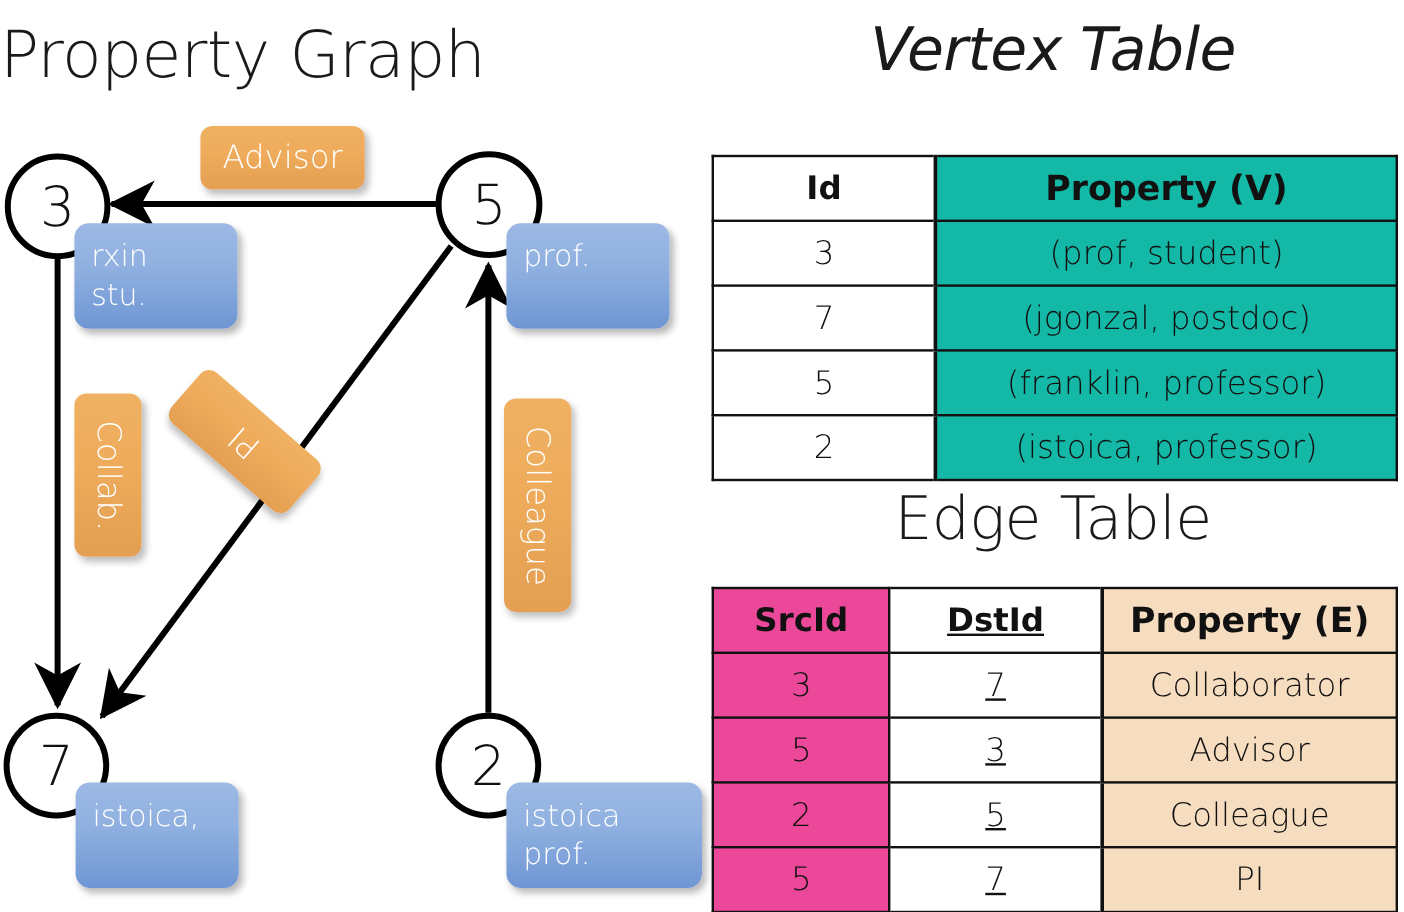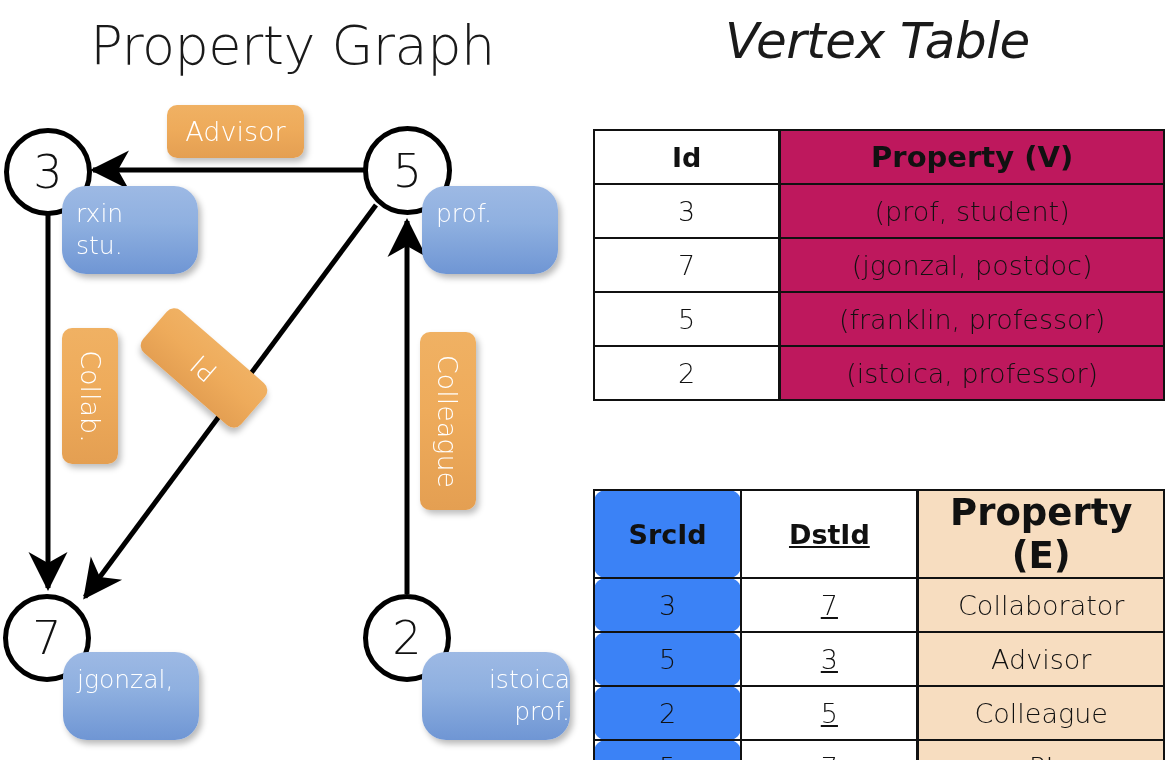--- a/index.html
+++ b/index.html
@@ -14,21 +14,21 @@
 
   
   .title{
     position:absolute;
     font-family:"DejaVu Sans", sans-serif;
     font-weight:300;
     color:#1a1a1a;
     white-space:nowrap;
     letter-spacing:-0.5px;
   }
-  #title-property-graph{left:0;top:14px;width:585px;text-align:center;font-size:54px;}
+  #title-property-graph{left:0;top:14px;width:585px;text-align:left;font-size:54px;}
   #title-vertex-table{left:585px;top:12px;width:585px;text-align:center;font-size:50px;font-style:italic;}
   #title-edge-table{left:585px;top:403px;width:585px;text-align:center;font-size:50px;}
 
   
   #graph-svg{position:absolute;left:0;top:0;width:585px;height:760px;}
 
   
   .node-circle{
     position:absolute;
     border:5px solid #000;
@@ -39,21 +39,21 @@
     font-family:"DejaVu Sans", sans-serif;
     font-weight:300;
     font-size:46px;
     color:#111;
     line-height:1;
   }
 
   
   .prop-box{
     position:absolute;
-    border-radius:24px;
+    border-radius:12px;
     background:linear-gradient(to bottom,#9db9e4 0%,#8fb0e0 42%,#6f96d4 100%);
     box-shadow:3px 4px 6px rgba(0,0,0,0.28);
     color:#ffffff;
     font-family:"DejaVu Sans", sans-serif;
     font-weight:300;
     font-size:25px;
     line-height:1.28;
     padding:12px 0 12px 14px;
     box-sizing:border-box;
   }
@@ -93,37 +93,38 @@
     text-align:center;
     font-weight:300;
     color:#111;
     padding:0;
   }
   .tbl th{font-weight:700;}
 
   #vertex-table{left:593px;top:103px;width:572px;margin-top:26px;}
   #vertex-table td,#vertex-table th{height:52px;font-size:27px;}
   #vertex-table .col-id{width:186px;background:#ffffff;}
-  #vertex-table .col-prop{width:386px;background:#be185d;border-left-width:3px;}
+  #vertex-table .col-prop{width:386px;background:#14b8a6;border-left-width:3px;}
   #vertex-table th.col-prop{font-size:29px;}
 
   #edge-table{left:593px;top:489px;width:572px;}
   #edge-table td,#edge-table th{height:52px;font-size:27px;}
-  #edge-table .col-src{width:148px;background:#3b82f6;border-radius:12px;}
+  #edge-table .col-src{width:148px;background:#ec4899;}
   #edge-table .col-dst{width:178px;background:#ffffff;text-decoration:underline;}
   #edge-table .col-prop{width:246px;background:#f7ddc0;border-left-width:3px;}
-  #edge-table th.col-prop{font-size:37px;}
+  #edge-table th.col-prop{font-size:29px;}
 </style>
 </head>
 <body>
 
 <div class="stage">
 
   <div class="title" id="title-property-graph">Property Graph</div>
   <div class="title" id="title-vertex-table">Vertex Table</div>
+  <div class="title" id="title-edge-table">Edge Table</div>
 
   <svg id="graph-svg" viewBox="0 0 585 760">
     <defs>
       <marker id="arrowhead" markerWidth="9" markerHeight="9" refX="7.6" refY="4.5" orient="auto" markerUnits="strokeWidth">
         <path d="M0.4,0.6 L8.2,4.5 L0.4,8.4 L2.6,4.5 Z" fill="#000"></path>
       </marker>
     </defs>
 
     <line x1="364" y1="170" x2="93" y2="170" stroke="#000" stroke-width="5" marker-end="url(#arrowhead)"></line>
 
@@ -148,23 +149,23 @@
   </div>
 
   <div class="prop-box" style="left:62px;top:186px;width:136px;height:88px;">
     <span>rxin</span>
     <span>stu.</span>
   </div>
   <div class="prop-box" style="left:422px;top:186px;width:136px;height:88px;">
     <span>prof.</span>
   </div>
   <div class="prop-box" style="left:63px;top:652px;width:136px;height:88px;">
-    <span>jgonzal,</span>
-  </div>
-  <div class="prop-box" style="left:422px;top:652px;width:148px;height:88px;text-align:right;">
+    <span>istoica,</span>
+  </div>
+  <div class="prop-box" style="left:422px;top:652px;width:163px;height:88px;">
     <span>istoica</span>
     <span>prof.</span>
   </div>
 
   <div class="edge-label" style="left:167px;top:105px;width:137px;height:53px;font-size:27px;">
     <span>Advisor</span>
   </div>
 
   <div class="edge-label" style="left:62px;top:328px;width:56px;height:136px;font-size:27px;">
     <span class="vtext">Collab.</span>

